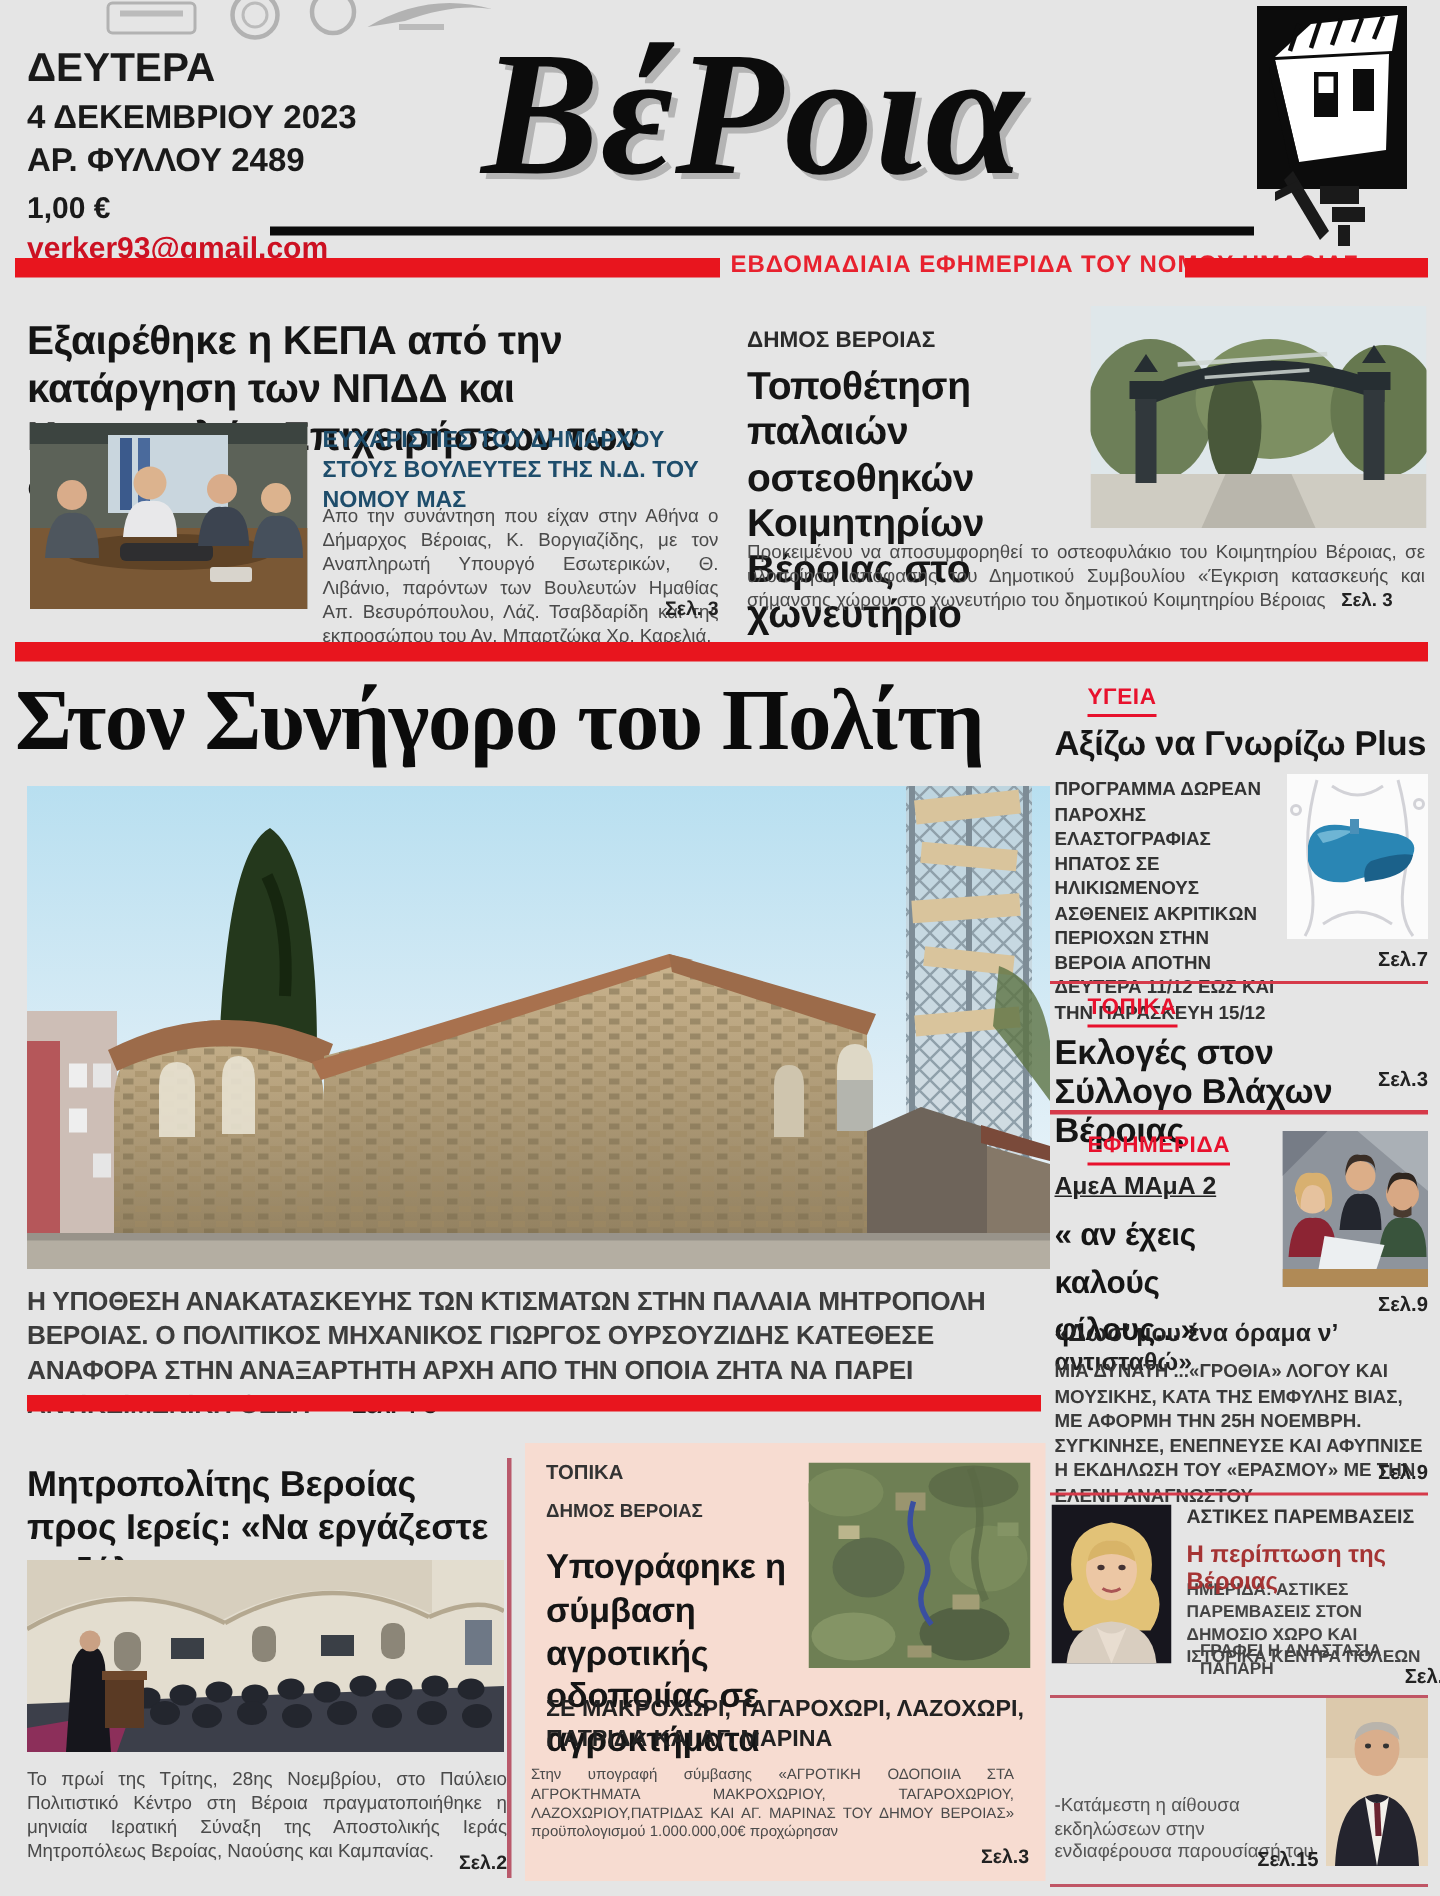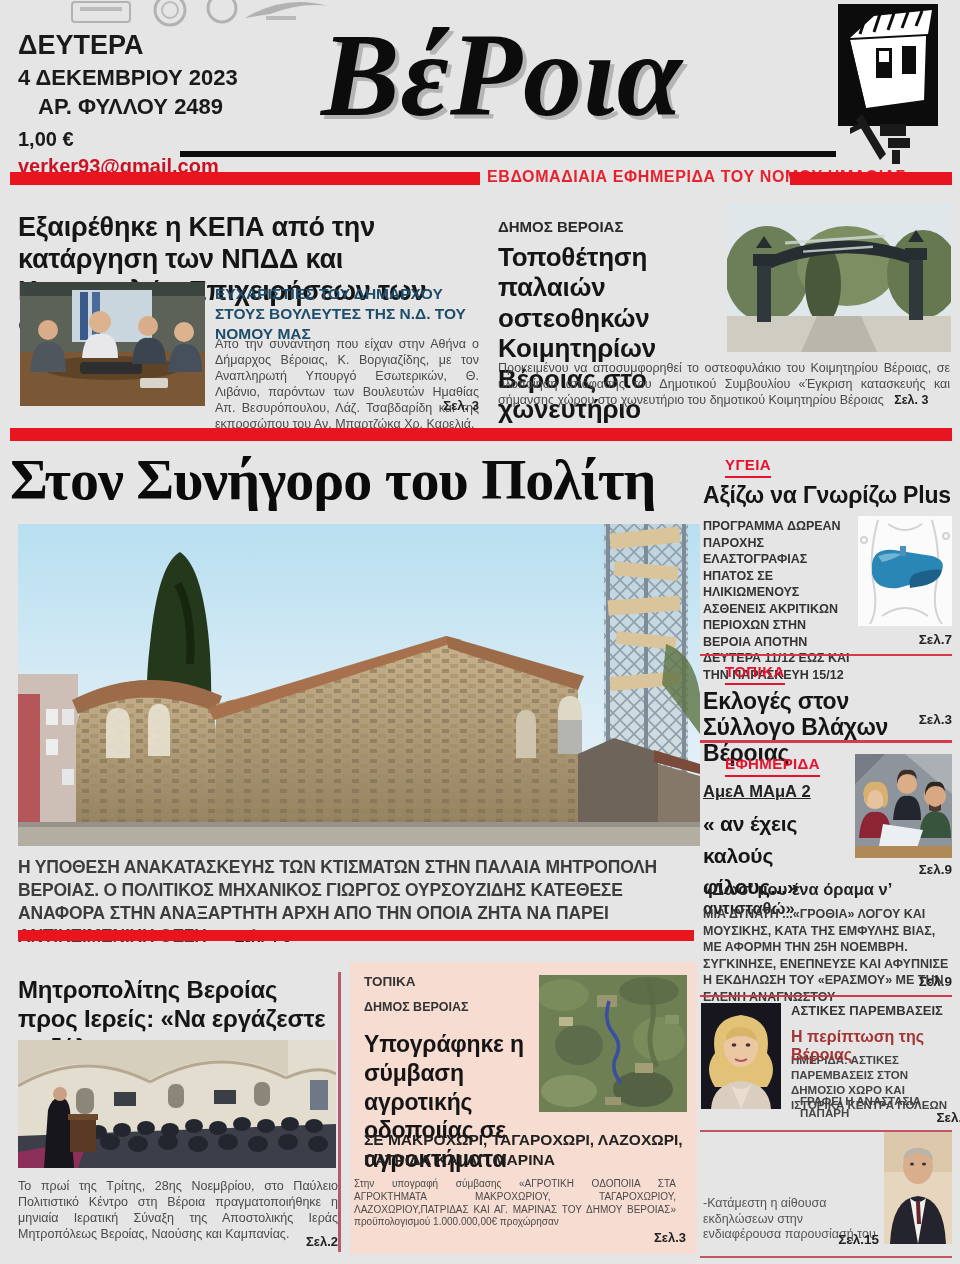--- a/index.html
+++ b/index.html
@@ -28,21 +28,21 @@
       <circle cx="100" cy="10" r="8" fill="none" stroke="#9a9a9a" stroke-width="2"></circle>
       <circle cx="152" cy="8" r="14" fill="none" stroke="#8a8a8a" stroke-width="3"></circle>
       <path d="M175 18 Q215 -6 258 6 Q232 2 200 14 Z" fill="#8a8a8a"></path>
       <rect x="196" y="16" width="30" height="4" fill="#9a9a9a"></rect>
     </svg>
   </div>
 
   <div class="abs" style="left:18px;top:30px;line-height:1.12;">
     <div style="font-size:27px;font-weight:bold;color:#1a1a1a;">ΔΕΥΤΕΡΑ</div>
     <div style="font-size:22px;font-weight:bold;color:#1a1a1a;margin-top:6px;">4 ΔΕΚΕΜΒΡΙΟΥ 2023</div>
-    <div style="font-size:22px;font-weight:bold;color:#1a1a1a;margin-top:4px;margin-left:20px;">ΑΡ. ΦΥΛΛΟΥ 2489</div>
+    <div style="font-size:22px;font-weight:bold;color:#1a1a1a;margin-top:4px;">ΑΡ. ΦΥΛΛΟΥ 2489</div>
     <div style="font-size:20px;font-weight:bold;color:#1a1a1a;margin-top:9px;">1,00 €</div>
     <div style="font-size:20px;font-weight:bold;color:#cc1122;margin-top:4px;">verker93@gmail.com</div>
   </div>
 
   <div class="abs" style="left:172px;top:8px;width:660px;text-align:center;
        font-family:'Liberation Serif',serif;font-style:italic;font-weight:bold;
        font-size:118px;color:#0c0c0c;letter-spacing:1px;
        text-shadow:4px 4px 0 rgba(120,120,120,.45);">ΒέΡοια</div>
   <div class="abs" style="left:180px;top:151px;width:656px;height:6px;background:#0c0c0c;"></div>
 

